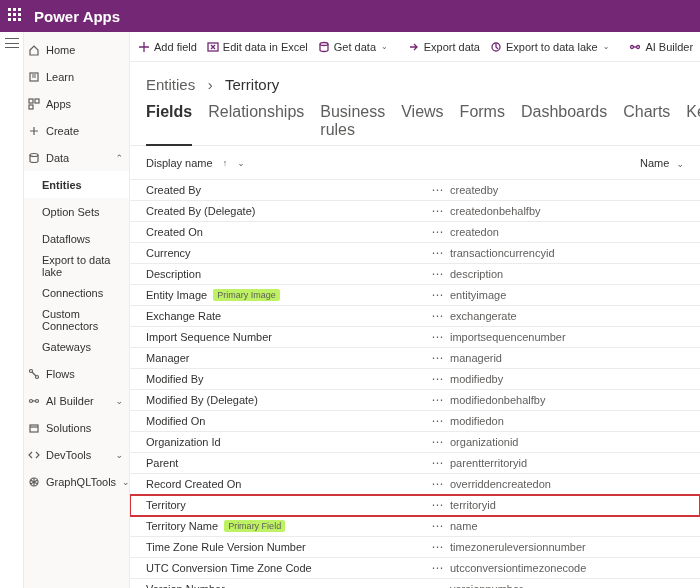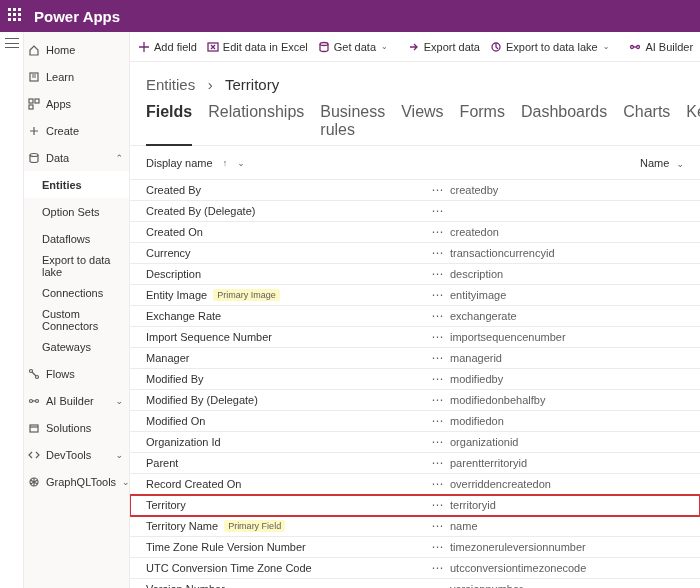--- a/index.html
+++ b/index.html
@@ -33,21 +33,21 @@
   .tab { padding-bottom: 6px; color: #605e5c; cursor: pointer; }
   .tab.active { color: #323130; border-bottom: 2px solid #323130; margin-bottom: -1px; font-weight: 600; }
   .grid-head, .row { display: flex; align-items: center; border-bottom: 1px solid #edebe9; }
   .grid-head { height: 34px; padding: 0 16px; font-size: 11px; color: #323130; text-align: right; }
   .grid-head .sort { font-size: 9px; color: #605e5c; margin-left: 4px; }
   .rows { overflow: auto; flex: 1; }
   .row { height: 21px; padding: 0 16px; font-size: 11px; }
   .col-display { flex: 0 0 280px; display: flex; align-items: center; gap: 6px; }
   .col-dots { flex: 0 0 24px; color: #605e5c; font-size: 12px; letter-spacing: 1px; cursor: pointer; text-align: center; }
   .col-name { flex: 1; color: #605e5c; }
-  .tag { font-size: 9px; background: #fef9c3; color: #605e5c; padding: 1px 4px; border-radius: 2px; }
+  .tag { font-size: 9px; background: #bef264; color: #605e5c; padding: 1px 4px; border-radius: 2px; }
   .hl { outline: 2px solid #d13438; outline-offset: -1px; }
 </style>
 </head>
 <body>
 
 <div class="header-bar">
   <div class="waffle">
     <span></span>
       <span></span>
       <span></span>
@@ -264,20 +264,21 @@
             <span>Created By</span>
           </div>
           <div class="col-dots">⋯</div>
           <div class="col-name">createdby</div>
         </div>
         <div class="row">
           <div class="col-display">
             <span>Created By (Delegate)</span>
           </div>
           <div class="col-dots">⋯</div>
+          <div class="col-name">createdonbehalfby</div>
         </div>
         <div class="row">
           <div class="col-display">
             <span>Created On</span>
           </div>
           <div class="col-dots">⋯</div>
           <div class="col-name">createdon</div>
         </div>
         <div class="row">
           <div class="col-display">

